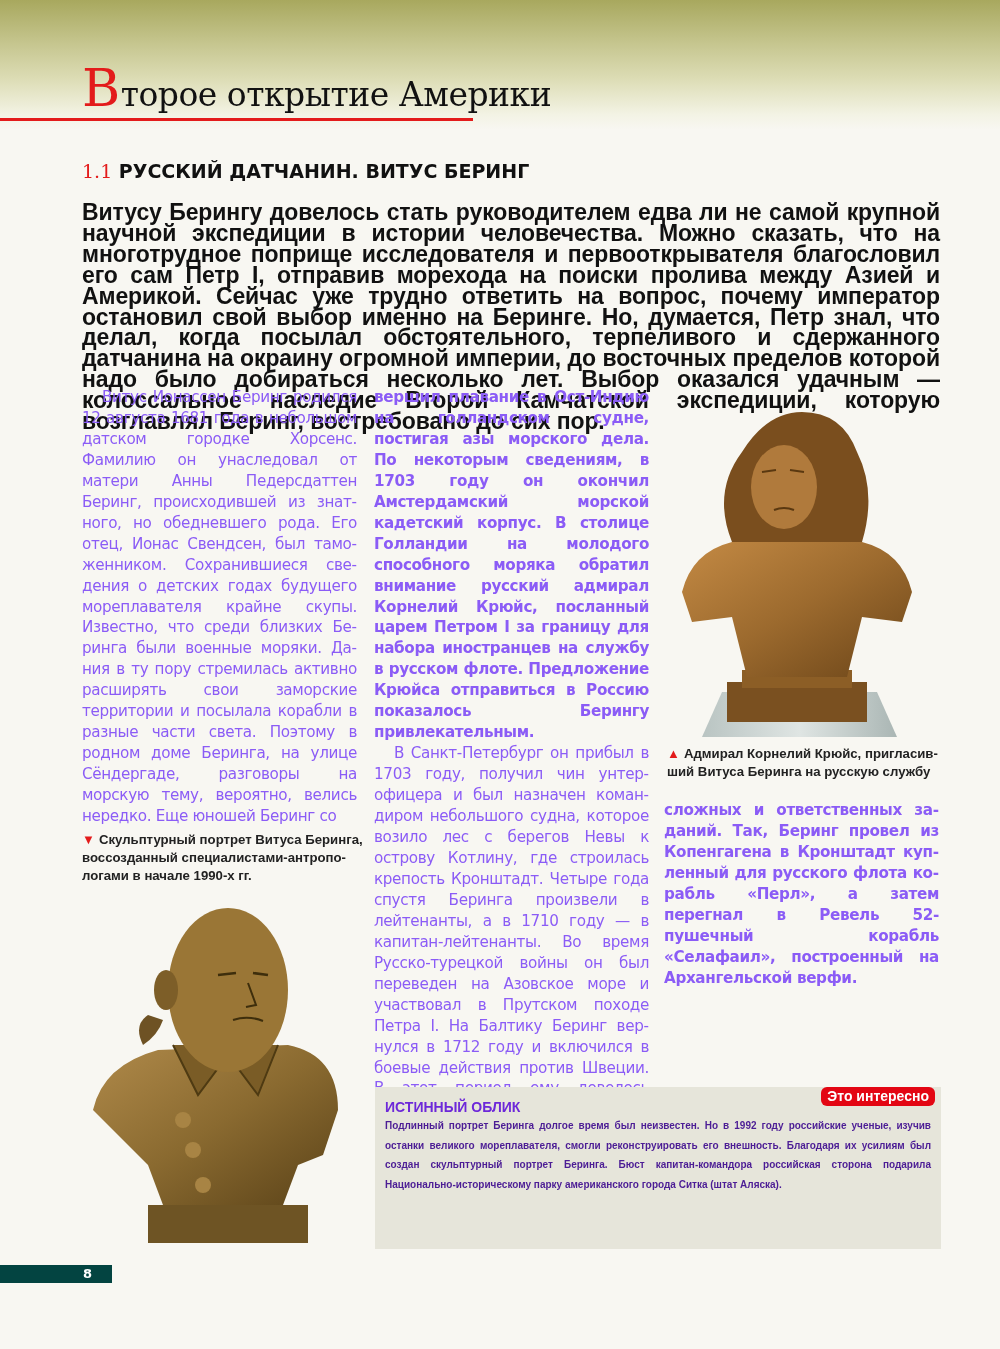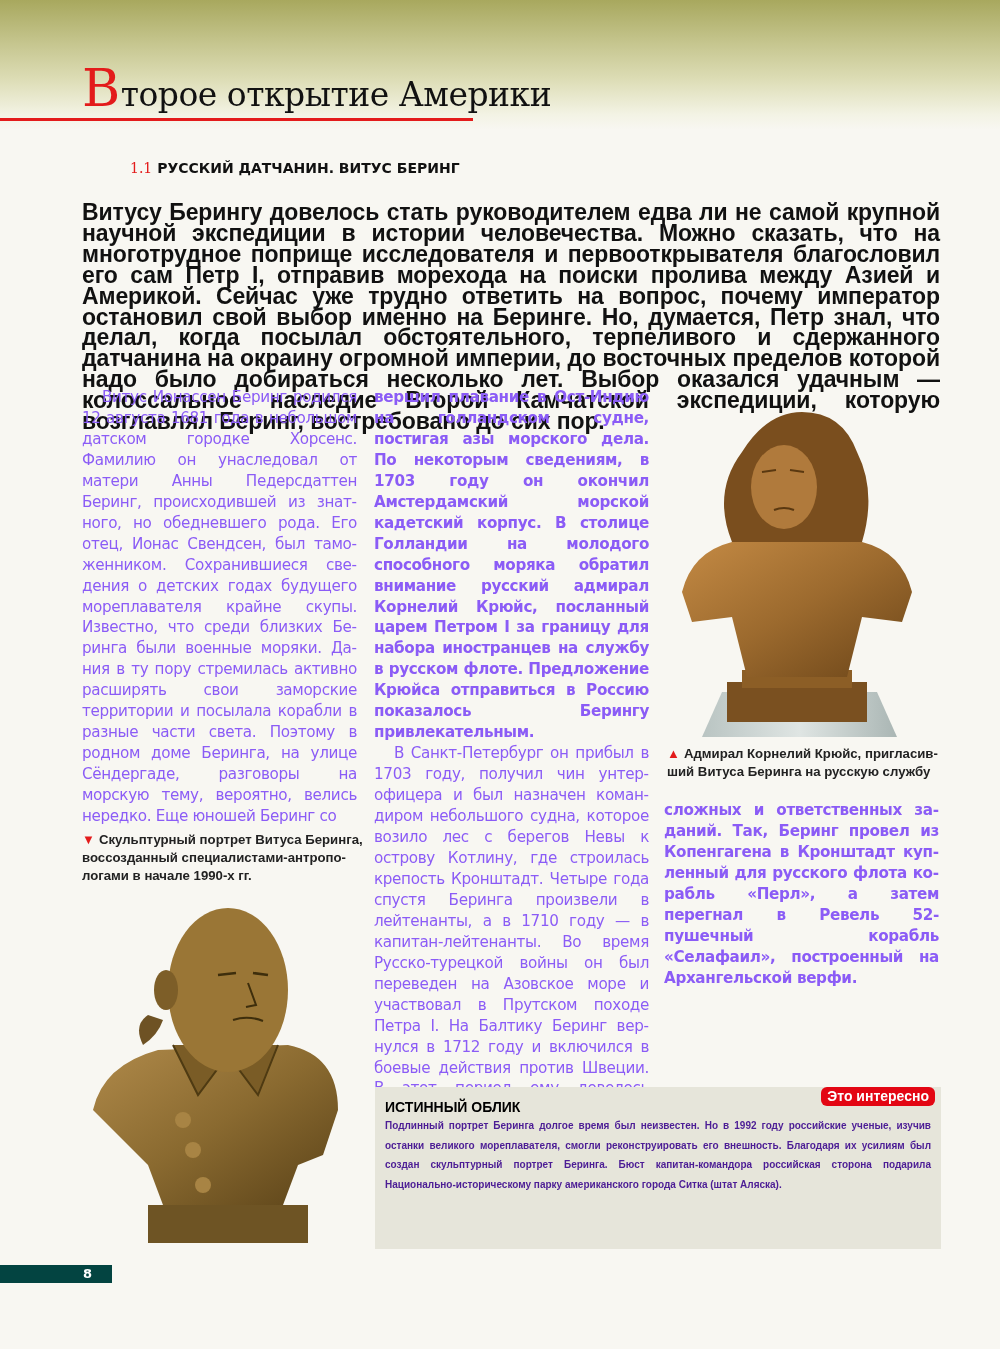--- a/index.html
+++ b/index.html
@@ -25,21 +25,21 @@
     color: #e31b1b; font-size: 52px; line-height: 1;
     margin-right: 1px;
   }
   .title-rule {
     position: absolute; left: 0; top: 118px; width: 473px; height: 3px;
     background: #e31b1b;
   }
   .section-heading {
     position: absolute; left: 82px; top: 160px;
     font-family: "DejaVu Sans", sans-serif; font-weight: bold;
-    font-size: 14px; color: #111; white-space: nowrap; margin-left: 48px;
+    font-size: 19px; color: #111; white-space: nowrap;
   }
   .section-heading .num {
     font-family: "DejaVu Serif", serif; font-weight: normal; color: #e31b1b;
   }
   .lead {
     position: absolute; left: 82px; top: 202px; width: 858px;
     font-family: "Liberation Sans", sans-serif; font-weight: bold;
     font-size: 23px; line-height: 20.9px; color: #111;
     text-align: justify; letter-spacing: -0.1px;
   }
@@ -74,21 +74,21 @@
   }
   .info-tag {
     position: absolute; right: 6px; top: 0px;
     background: #e30613; color: #fff;
     font-family: "Liberation Sans", sans-serif; font-weight: bold;
     font-size: 14px; padding: 1px 6px 2px 6px; border-radius: 6px;
   }
   .info-title {
     position: absolute; left: 10px; top: 12px;
     font-family: "Liberation Sans", sans-serif; font-weight: bold;
-    font-size: 14px; color: #000000;
+    font-size: 14px; color: #6d28d9;
   }
   .info-text {
     position: absolute; left: 10px; top: 29px; width: 546px;
     font-family: "Liberation Sans", sans-serif; font-weight: bold;
     font-size: 10px; line-height: 19.6px; color: #4c1d95; text-align: justify;
   }
   .page-bar {
     position: absolute; left: 0; top: 1265px; width: 112px; height: 18px;
     background: #034441;
   }

